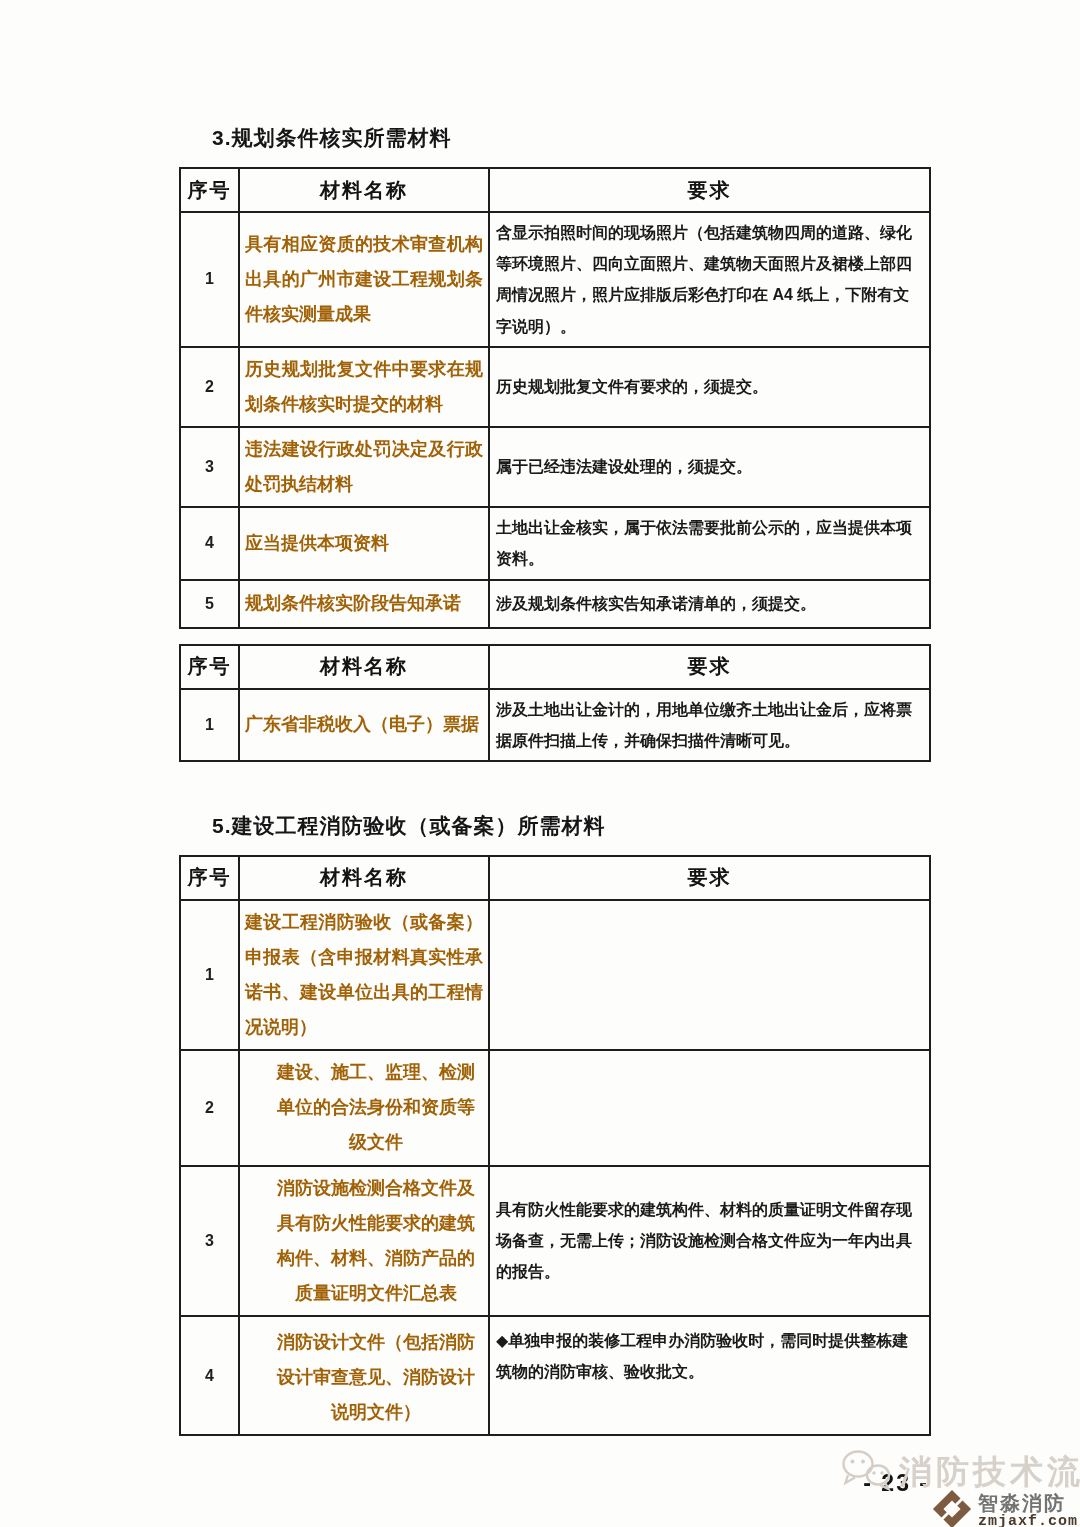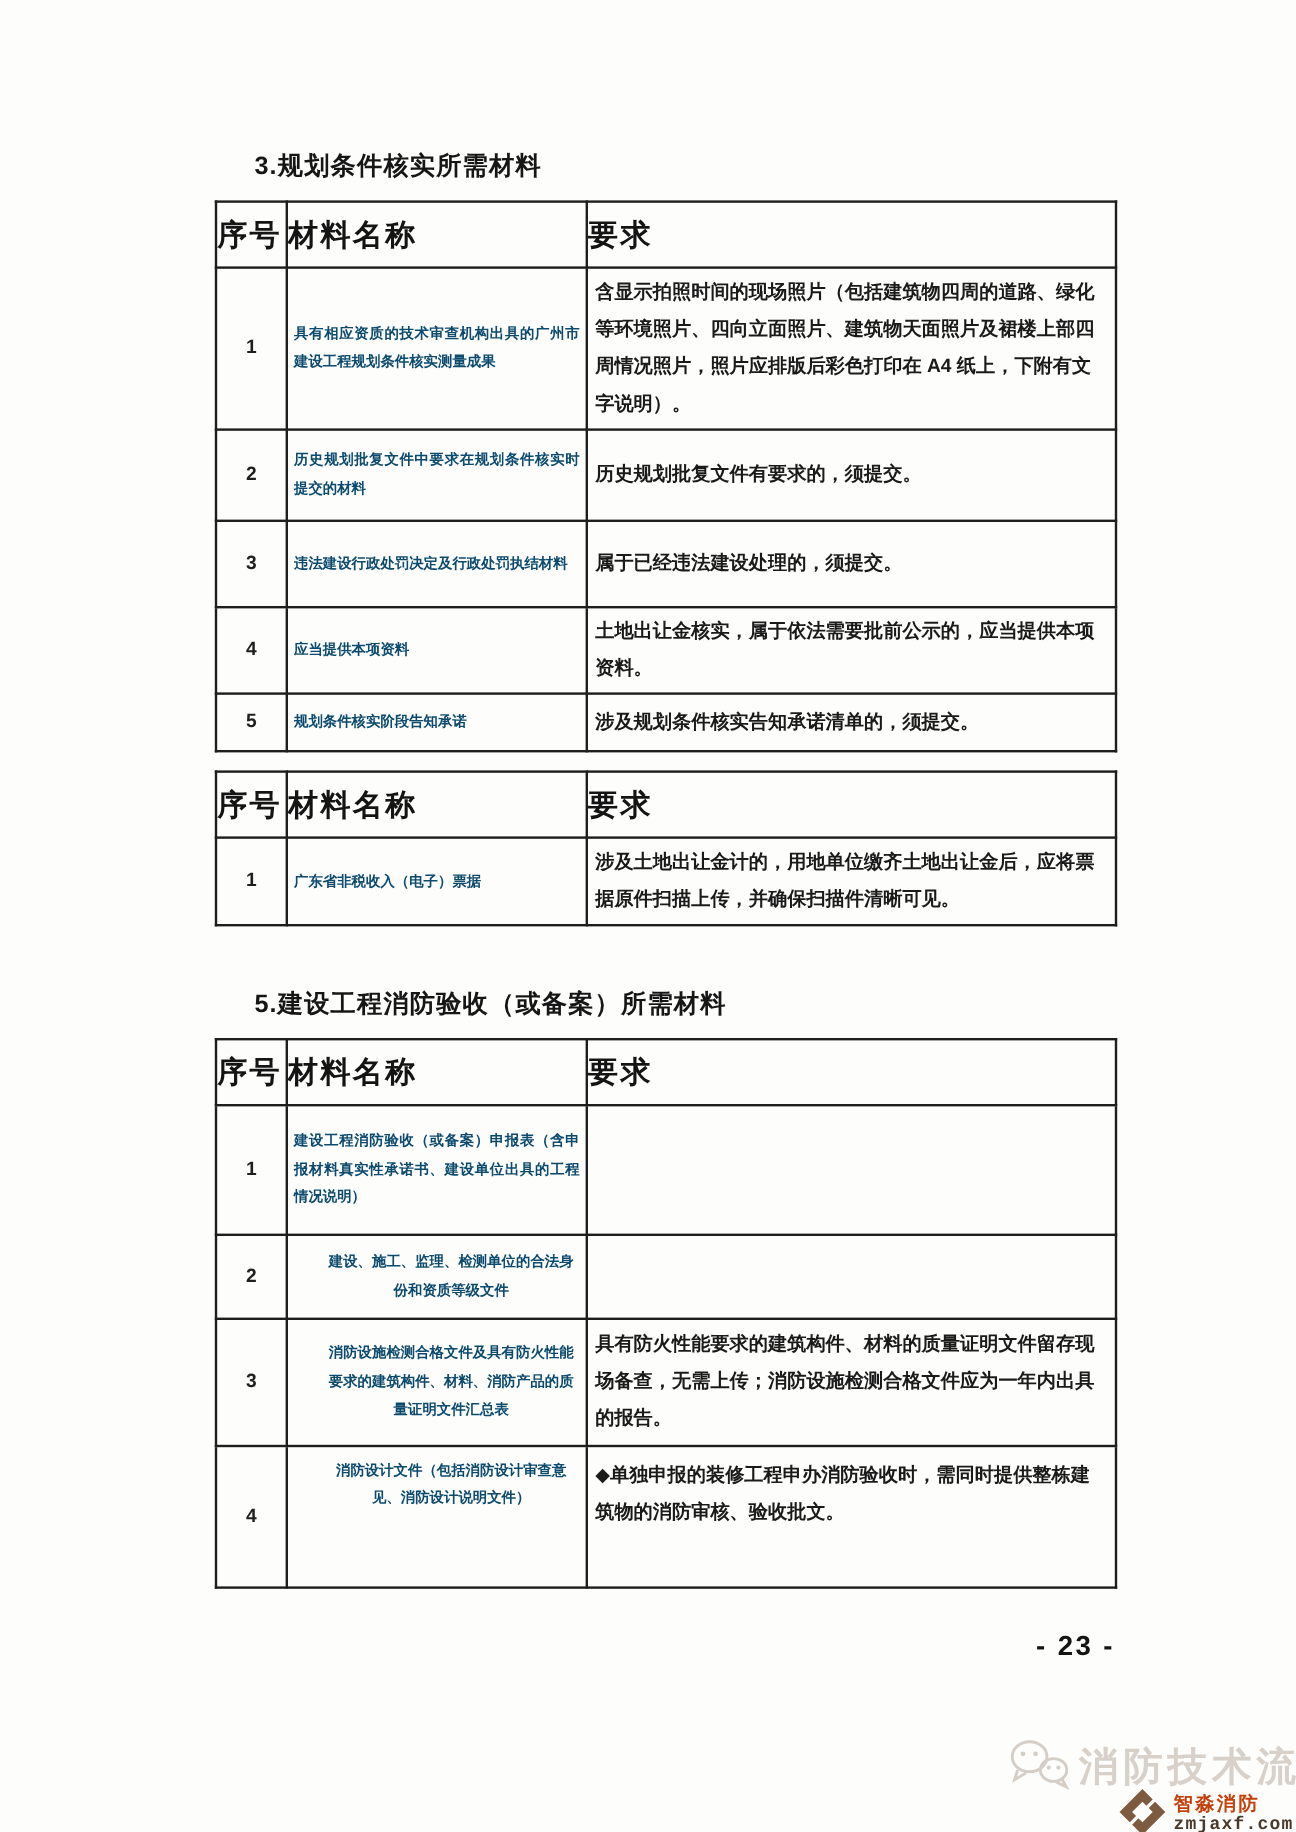--- a/index.html
+++ b/index.html
@@ -20,41 +20,41 @@
 
   table.mat { border-collapse:collapse; table-layout:fixed; width:750px; margin-top:15px; }
   table.mat col.c-no   { width:59px; }
   table.mat col.c-name { width:250px; }
   table.mat col.c-req  { width:441px; }
   table.mat th, table.mat td {
     border:2px solid #1e1e1e;
     vertical-align:middle;
   }
   table.mat th {
-    font-size:25px; letter-spacing:2px; text-align:left;
-    height:55px; color:#141414;
+    font-size:20px; letter-spacing:2px; text-align:center;
+    height:44px; color:#141414;
   }
   td.no   { text-align:center; font-size:16px; }
-  td.name { font-size:12px; line-height:1.95; padding:4px 5px; text-align:justify; color:#0c4a6e; }
+  td.name { font-size:18px; line-height:1.95; padding:4px 5px; text-align:justify; color:#a16207; }
   td.name.ctr { text-align:center;padding-left:29px; }
   td.req  { font-size:16px; line-height:1.95; padding:4px 6px; text-align:left; color:#1a1a1a; }
 
   .note { margin-top:9px; font-size:17px; letter-spacing:1px; color:#1a1a1a; }
 
   .page-number { margin-top:34px; text-align:right; font-size:23px; letter-spacing:2px; padding-right:0px; color:#141414; }
 
   .watermark {
     position:absolute; right:-4px; top:1448px; width:240px;
     display:flex; flex-direction:column; align-items:flex-end;
   }
   .wm-row1 { display:flex; align-items:center; gap:6px; }
   .wm-text { font-size:33px; font-weight:700; color:#d7d1ca; letter-spacing:4px; white-space:nowrap; }
   .wm-row2 { display:flex; align-items:center; gap:5px; margin-top:-8px; padding-right:6px; }
   .brand-col { display:flex; flex-direction:column; align-items:flex-start; line-height:1.1; }
-  .brand-name { font-size:16px; color:#c2410c; letter-spacing:2px; }
+  .brand-name { font-size:20px; color:#737373; letter-spacing:2px; }
   .brand-url  { font-size:15px; color:#4a3a2c; letter-spacing:1px; font-family:"Liberation Mono","DejaVu Sans Mono",monospace; }
 </style>
 </head>
 <body>
 
 <div class="page">
   <div class="content">
 
     <div class="sec-title t3-title">3.规划条件核实所需材料</div>
     <table class="mat">

